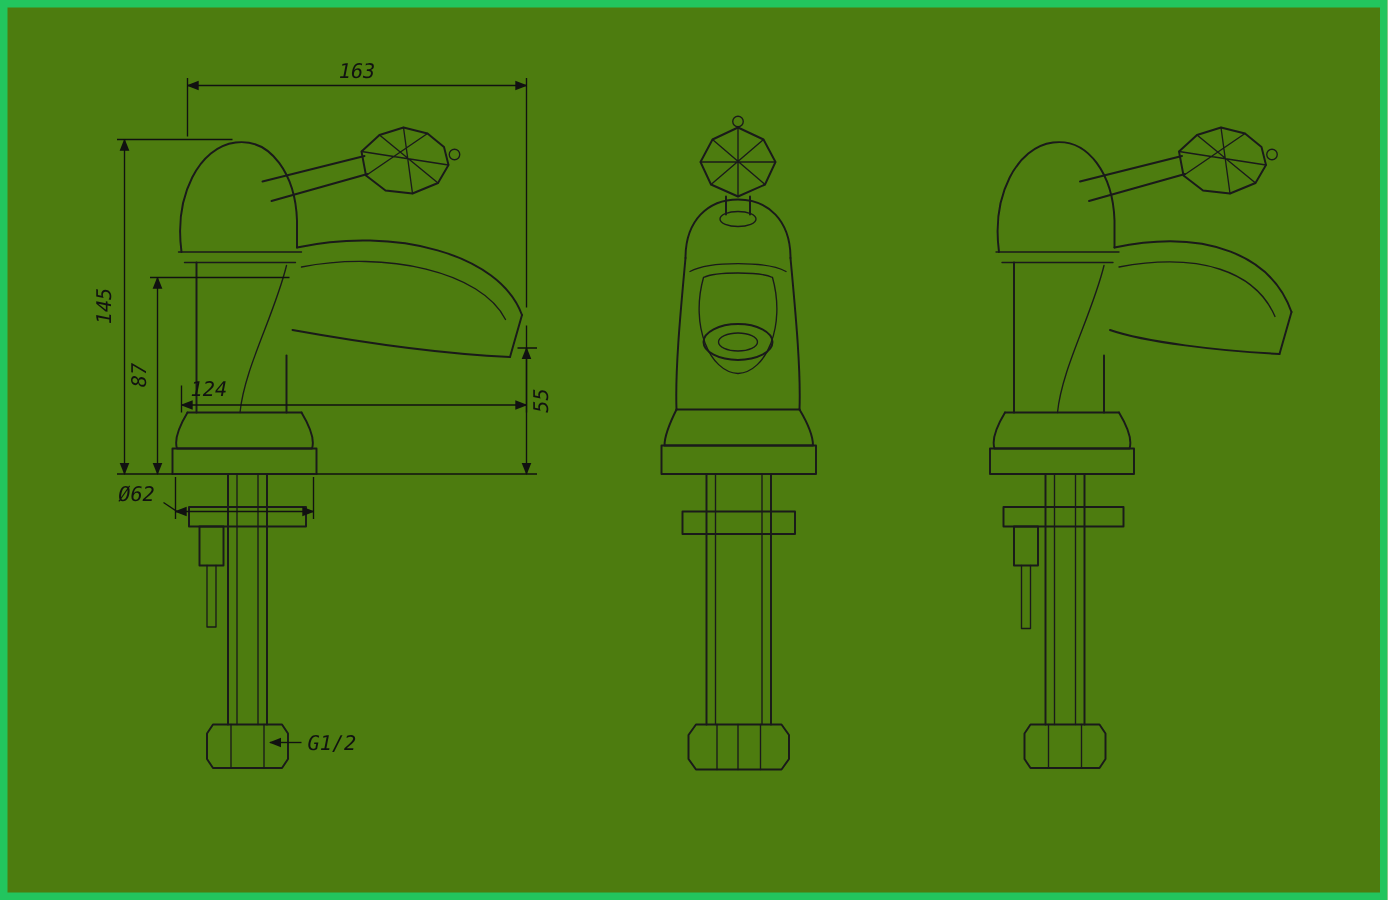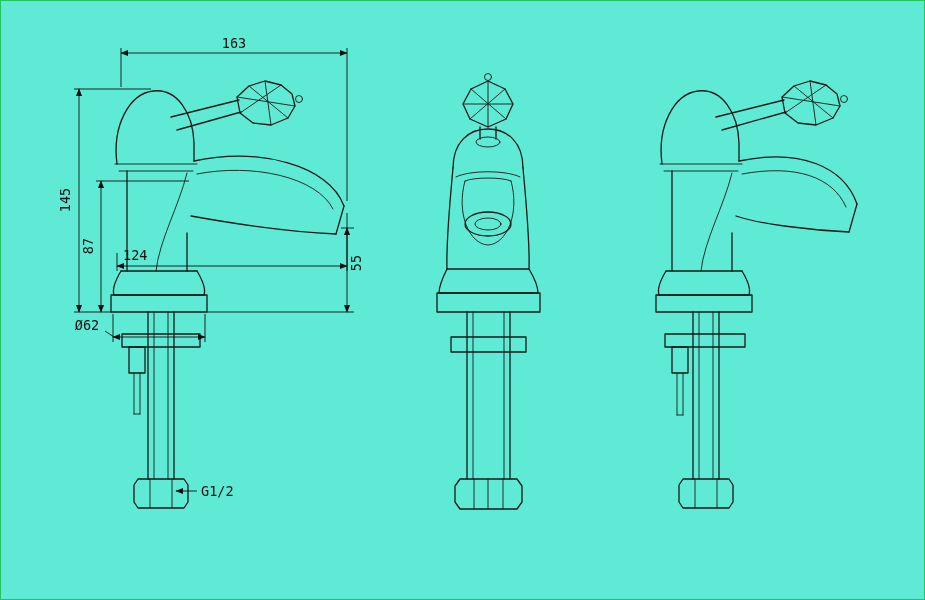--- a/index.html
+++ b/index.html
@@ -5,24 +5,25 @@
   html, body {
     margin: 0;
     padding: 0;
     background: #ffffff;
     font-family: "DejaVu Sans Mono", "Liberation Mono", monospace;
   }
   .sheet {
     position: relative;
     width: 925px;
     height: 600px;
-    background: #5eead4;
-    border: 1px solid #22c55e;
+    background: #4d7c0f;
+    border: 5px solid #22c55e;
     box-sizing: border-box;
     overflow: hidden;
+    font-style: italic;
   }
   svg { display: block; }
   .obj  { fill: none; stroke: #1a1a1a; stroke-width: 1.3; stroke-linecap: round; stroke-linejoin: round; }
   .thin { fill: none; stroke: #1a1a1a; stroke-width: 0.9; stroke-linecap: round; }
   .dim  { fill: none; stroke: #111111; stroke-width: 0.9; }
   .lbl  { fill: #111111; font-size: 13.5px; font-family: "DejaVu Sans Mono", "Liberation Mono", monospace; }
 </style>
 </head>
 <body>
 

